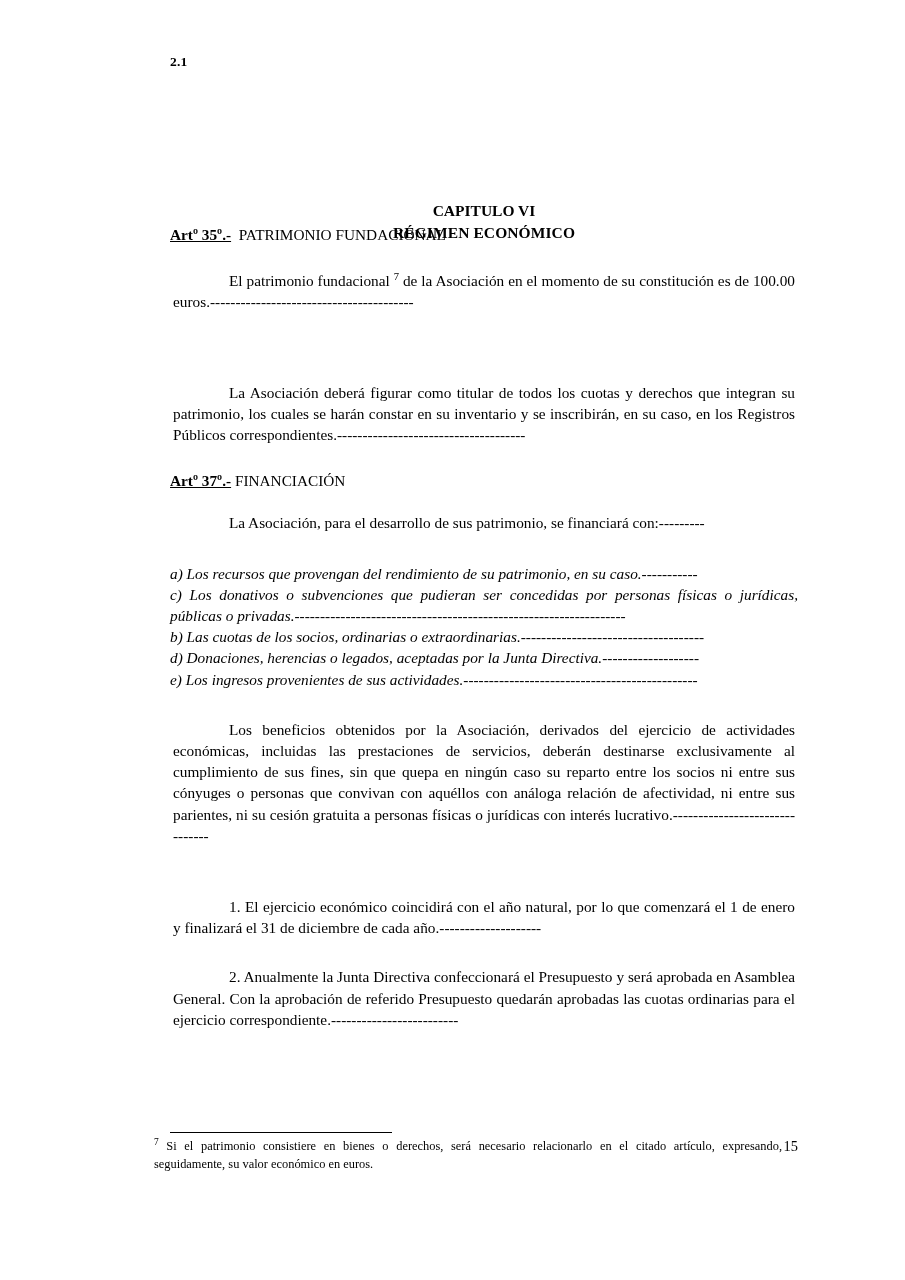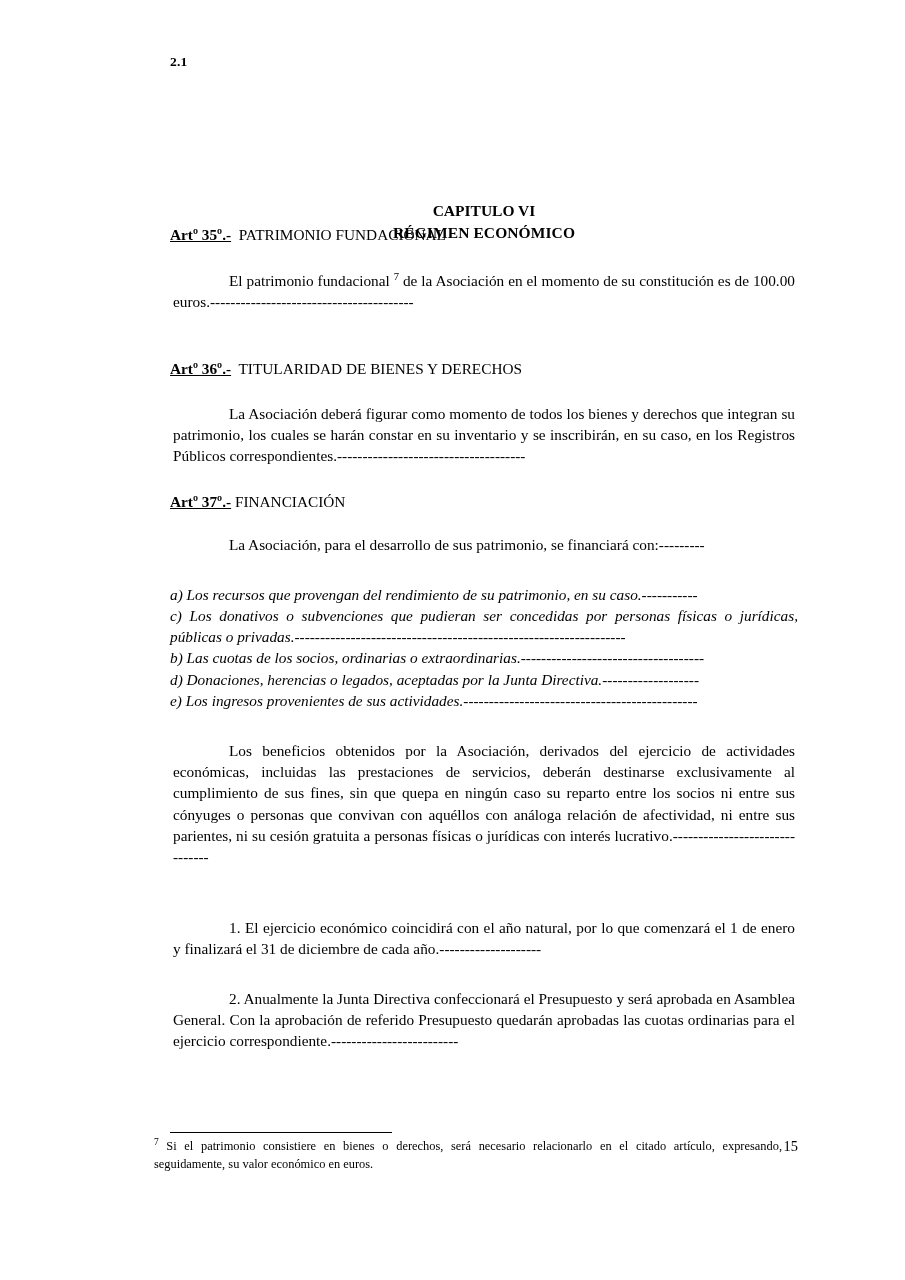--- a/index.html
+++ b/index.html
@@ -137,25 +137,22 @@
   <div class="body">
 
     <div class="art-head">
       <span class="label">Artº 35º.-</span><span>&nbsp; </span><span class="title">PATRIMONIO FUNDACIONAL</span>
     </div>
     <div class="sp-22"></div>
     <p class="para fulljust"><span>El patrimonio fundacional</span> <sup class="fn">7</sup> <span>de la Asociación en el momento de su constitución es de 100.00 euros.----------------------------------------</span></p>
 
     <div class="sp-42"></div>
 
-    <div class="art-head">
-      <span class="label">Artº 36º.-</span><span>&nbsp; </span><span class="title">TITULARIDAD DE BIENES Y DERECHOS</span>
-    </div>
     <div class="sp-21"></div>
-    <p class="para fulljust">La Asociación deberá figurar como momento de todos los bienes y derechos que integran su patrimonio, los cuales se harán constar en su inventario y se inscribirán, en su caso, en los Registros Públicos correspondientes.-------------------------------------</p>
+    <p class="para fulljust">La Asociación deberá figurar como titular de todos los cuotas y derechos que integran su patrimonio, los cuales se harán constar en su inventario y se inscribirán, en su caso, en los Registros Públicos correspondientes.-------------------------------------</p>
 
     <div class="sp-22"></div>
 
     <div class="art-head">
       <span class="label">Artº 37º.-</span><span>&nbsp;</span><span class="title">FINANCIACIÓN</span>
     </div>
     <div class="sp-18"></div>
     <p class="para">La Asociación, para el desarrollo de sus patrimonio, se financiará con:---------</p>
 
     <div class="sp-26"></div>

